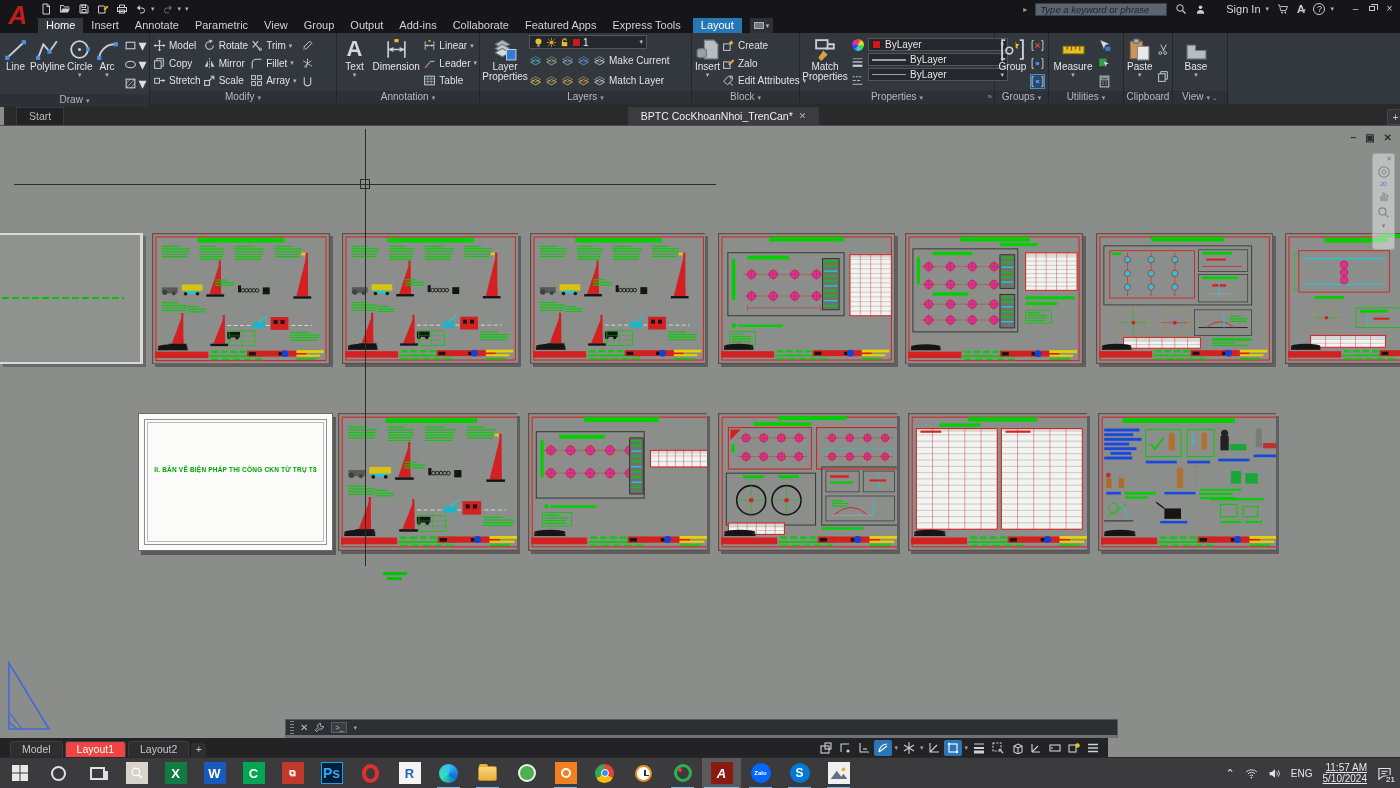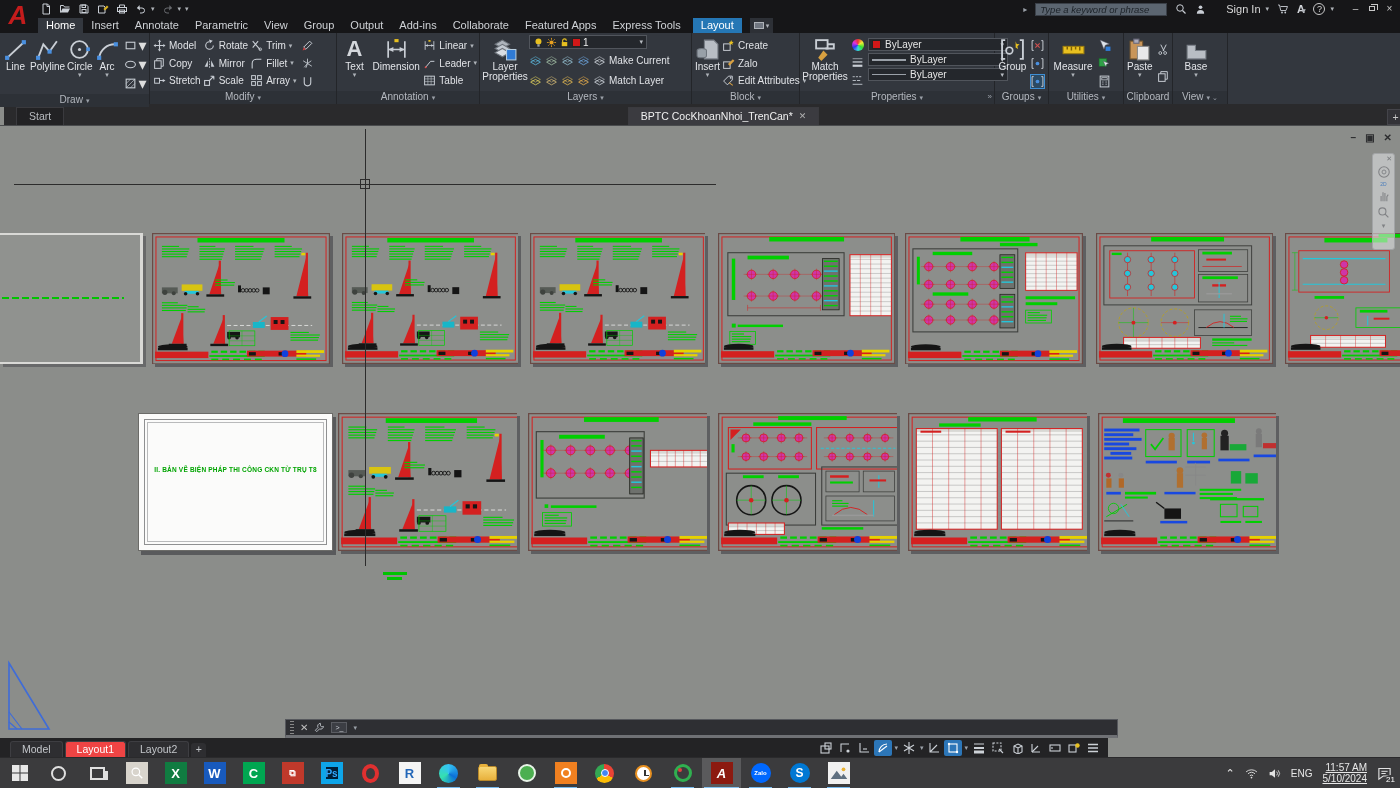--- a/index.html
+++ b/index.html
@@ -2240,21 +2240,21 @@
         <div class="tbi">
           <div class="tile" style="background:#185abd">W</div>
         </div>
         <div class="tbi">
           <div class="tile" style="background:#00a651">C</div>
         </div>
         <div class="tbi">
           <div class="tile" style="background:#c0392b;font-size:9px">⧉</div>
         </div>
         <div class="tbi">
-          <div class="tile" style="background:#001e36;color:#31a8ff;font-size:10px;border:5px solid #0ea5e9">Ps</div>
+          <div class="tile" style="background:#001e36;color:#31a8ff;font-size:14px;border:1px solid #0ea5e9">Ps</div>
         </div>
         <div class="tbi">
           <div style="width:17px;height:19px;border:4px solid #e03030;border-radius:50%"></div>
         </div>
         <div class="tbi">
           <div class="tile" style="background:#f4f4f4;color:#2266b8">R</div>
         </div>
         <div class="tbi running">
           <div style="width:19px;height:19px;border-radius:50%;background:conic-gradient(#35c3f3,#0b6fd8,#35e0b0,#35c3f3)"></div>
         </div>

